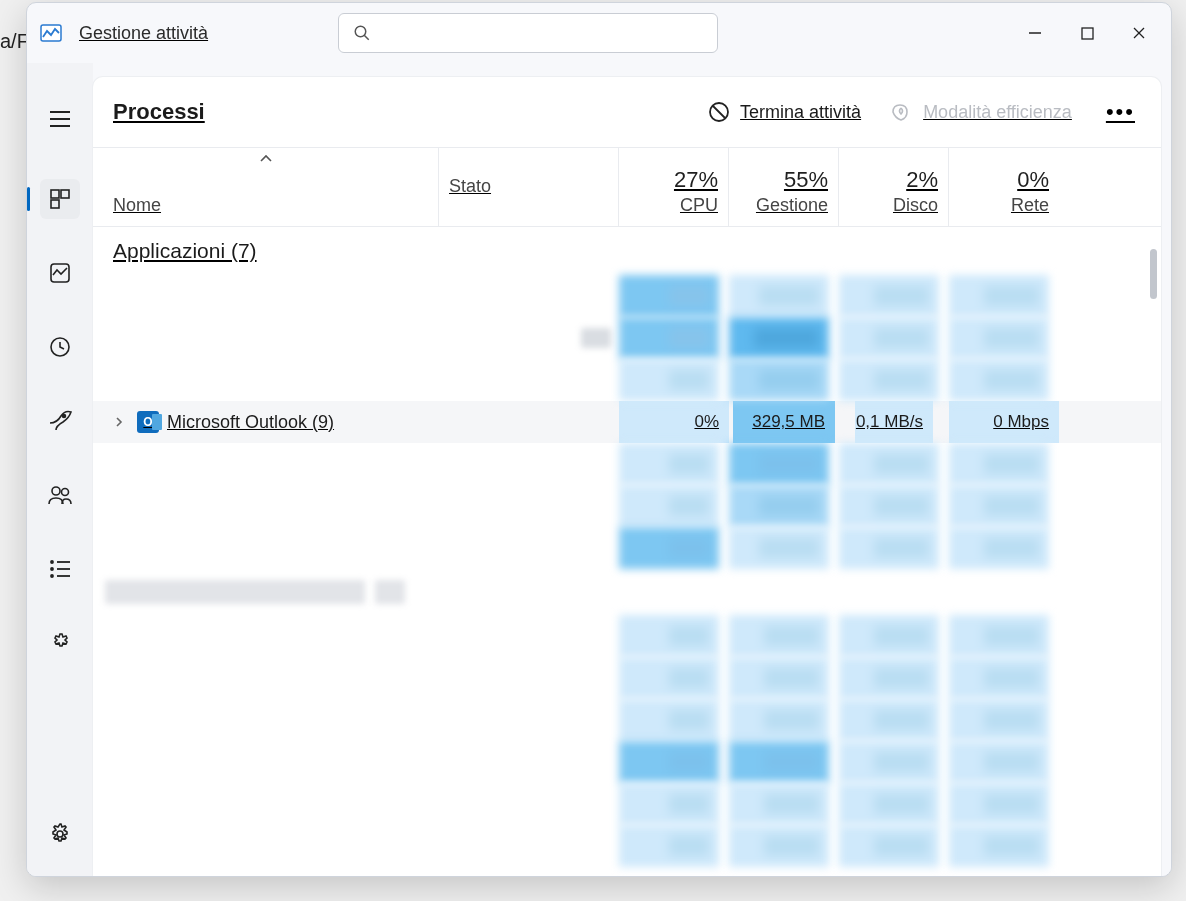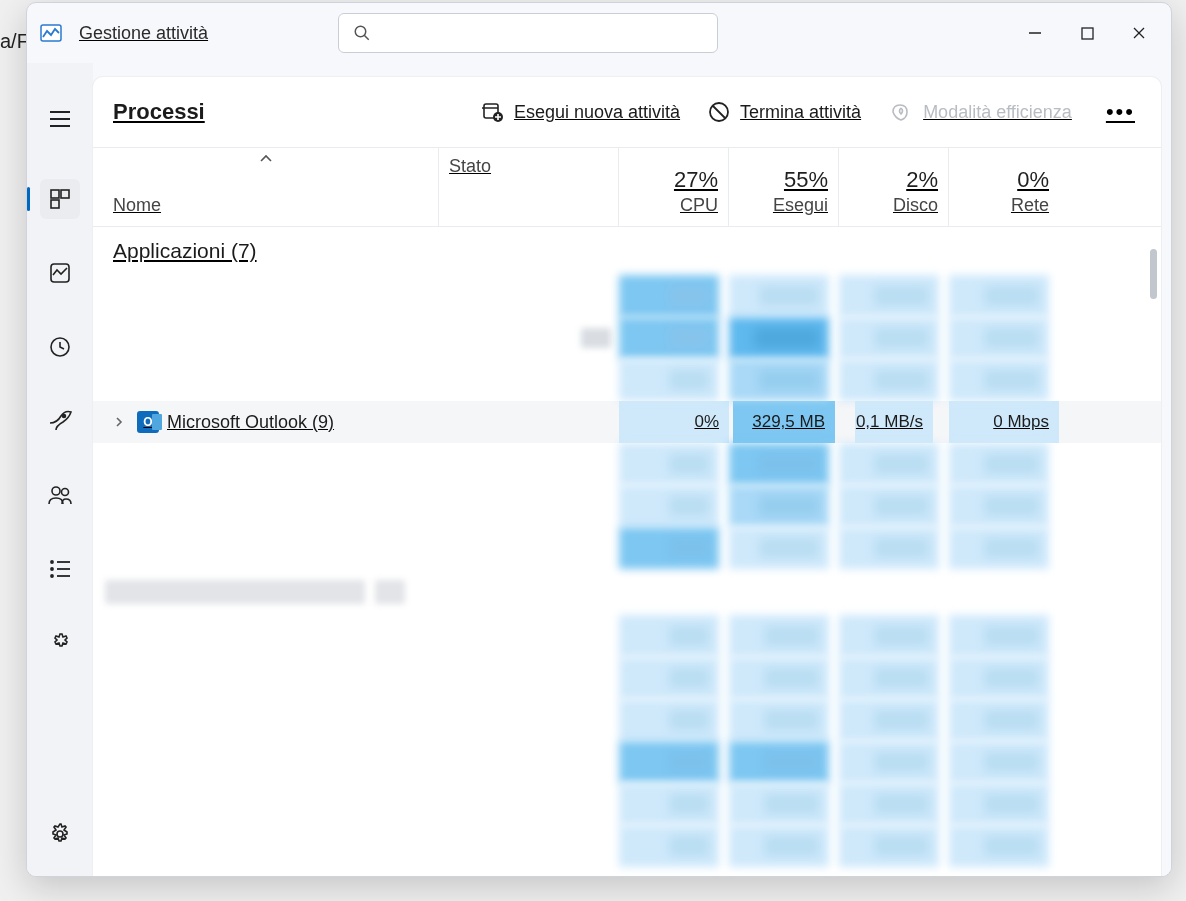--- a/index.html
+++ b/index.html
@@ -46,21 +46,21 @@
   .panel-title { font-size:22px; font-weight:600; color:#1b1b1b; }
   .panel-actions { margin-left:auto; display:flex; align-items:center; gap:28px; }
   .action { display:flex; align-items:center; gap:10px; font-size:18px; color:#1b1b1b; }
   .action.disabled { color:#b9bcc2; }
   .action .aicon { display:flex; }
   .more-dots { font-size:22px; letter-spacing:2px; padding:0 6px; }
   
   .headers { display:flex; border-top:1px solid #e9ebef; border-bottom:1px solid #e9ebef; height:80px; }
   .col-name { width:346px; border-right:1px solid #e9ebef; display:flex; flex-direction:column; justify-content:flex-end; padding:8px 12px 10px 20px; position:relative; }
   .col-name .sort-caret { position:absolute; top:6px; left:50%; transform:translateX(-50%); color:#555; }
-  .col-stato { width:180px; border-right:1px solid #e9ebef; display:flex; align-items:flex-start; padding:8px 10px 10px 10px; }
+  .col-stato { width:180px; border-right:1px solid #e9ebef; display:flex; align-items:center; padding:8px 10px 10px 10px; }
   .col-metric { width:110px; border-right:1px solid #e9ebef; display:flex; flex-direction:column; align-items:flex-end; justify-content:flex-end; padding:8px 10px 10px 10px; }
   .col-metric.last { border-right:none; }
   .metric-pct { font-size:22px; color:#1f1f1f; }
   .metric-label { font-size:18px; color:#454545; margin-top:2px; }
   .col-label { font-size:18px; color:#454545; }
   
   .rows { flex:1; overflow:hidden; position:relative; }
   .scroll-thumb { position:absolute; right:4px; top:22px; width:7px; height:50px; background:#c2c6cd; border-radius:4px; }
   
   .group-row { padding:12px 0 12px 20px; font-size:21px; color:#1b1b1b; }
@@ -208,32 +208,20 @@
           </svg>
       </div>
     </div>
 
     <div class="content">
       <div class="panel">
 
         <div class="panel-head">
           <div class="panel-title">Processi</div>
           <div class="panel-actions">
-            <div class="action">
-              <span class="aicon">
-                <svg width="22" height="22" viewBox="0 0 22 22" fill="none" stroke="#222" stroke-width="1.6">
-                    <rect x="2" y="3" width="14" height="14" rx="2"></rect>
-                    <line x="2" y1="7" x2="16" y2="7"></line>
-                    <circle cx="16" cy="16" r="5" fill="#222" stroke="none"></circle>
-                    <line x1="16" y1="13" x2="16" y2="19" stroke="#fff" stroke-width="1.6"></line>
-                    <line x1="13" y1="16" x2="19" y2="16" stroke="#fff" stroke-width="1.6"></line>
-                  </svg>
-              </span>
-              <span>Esegui nuova attività</span>
-            </div>
             <div class="action">
               <span class="aicon">
                 <svg width="22" height="22" viewBox="0 0 22 22" fill="none" stroke="#222" stroke-width="1.8">
                     <circle cx="11" cy="11" r="9"></circle>
                     <line x1="5" y1="5" x2="17" y2="17"></line>
                   </svg>
               </span>
               <span>Termina attività</span>
             </div>
             <div class="action disabled">
@@ -260,21 +248,21 @@
           </div>
           <div class="col-stato">
             <span class="col-label">Stato</span>
           </div>
           <div class="col-metric">
             <span class="metric-pct">27%</span>
             <span class="metric-label">CPU</span>
           </div>
           <div class="col-metric">
             <span class="metric-pct">55%</span>
-            <span class="metric-label">Esegui</span>
+            <span class="metric-label">Gestione</span>
           </div>
           <div class="col-metric">
             <span class="metric-pct">2%</span>
             <span class="metric-label">Disco</span>
           </div>
           <div class="col-metric last">
             <span class="metric-pct">0%</span>
             <span class="metric-label">Rete</span>
           </div>
         </div>

